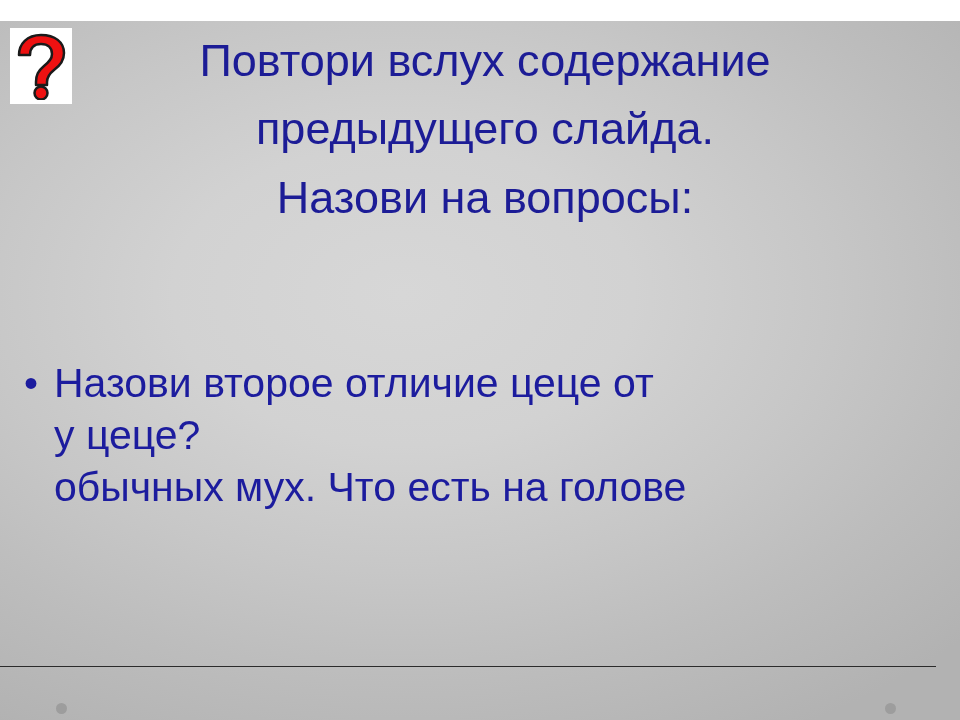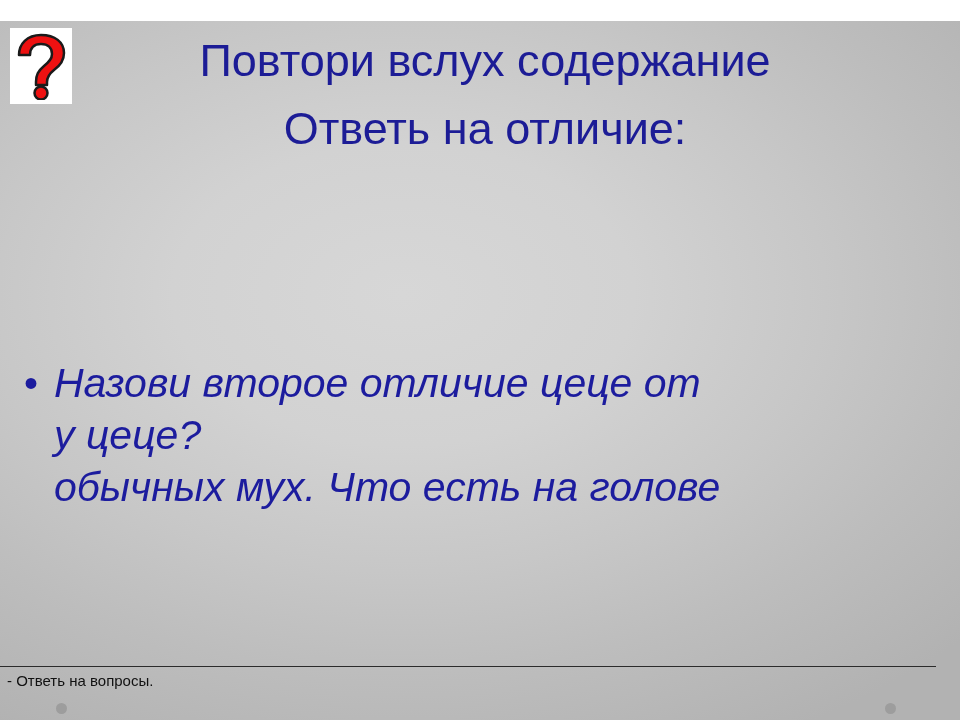--- a/index.html
+++ b/index.html
@@ -81,21 +81,20 @@
   .bullet-text {
     flex: 1 1 auto;
     color: #1c1c9e;
     font-size: 41px;
     line-height: 52px;
     font-weight: 400;
   }
   .bullet-text .ln {
     display: block;
     white-space: nowrap;
-    font-style: italic;
   }
 
   
   #footer-rule {
     position: absolute;
     left: 0px;
     top: 645px;
     width: 936px;
     height: 0;
     border-top: 1px solid #2b2b2b;
@@ -138,32 +137,32 @@
                L33 50
                C33 45 35 42 40 38
                C47 33 50 28 50 21
                C50 10 41 3 27 3 Z" fill="#ee1111" stroke="#1a1a1a" stroke-width="2.5" stroke-linejoin="round"></path>
       <circle cx="27" cy="61" r="6.5" fill="#ee1111" stroke="#1a1a1a" stroke-width="2.5"></circle>
     </svg>
   </div>
 
   <div id="title-block">
     <div class="title-line">Повтори вслух содержание</div>
-    <div class="title-line">Ответь на отличие:</div>
+    <div class="title-line">предыдущего слайда.</div>
+    <div class="title-line">Назови на вопросы:</div>
   </div>
 
   <div id="body-block">
     <div class="bullet-row">
       <div class="bullet-marker">•</div>
       <div class="bullet-text">
         <span class="ln">Назови второе отличие цеце от</span>
         <span class="ln">у цеце?</span>
         <span class="ln">обычных мух. Что есть на голове</span>
       </div>
     </div>
   </div>
 
   <div id="footer-rule"></div>
-  <div id="footer-note">- Ответь на вопросы.</div>
   <div class="footer-dot" id="footer-dot-left"></div>
   <div class="footer-dot" id="footer-dot-right"></div>
 
 </div>
 
 </body></html>

